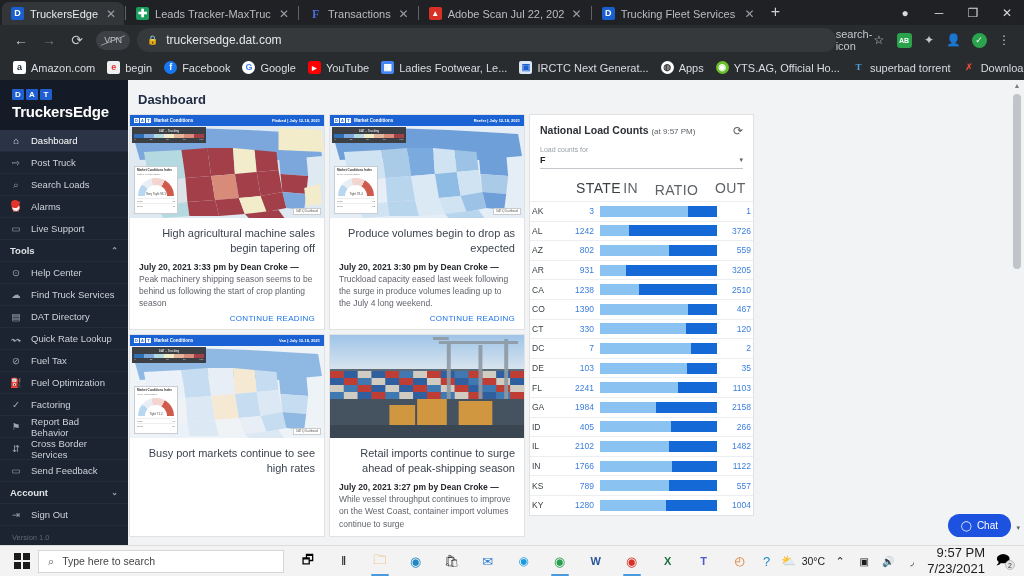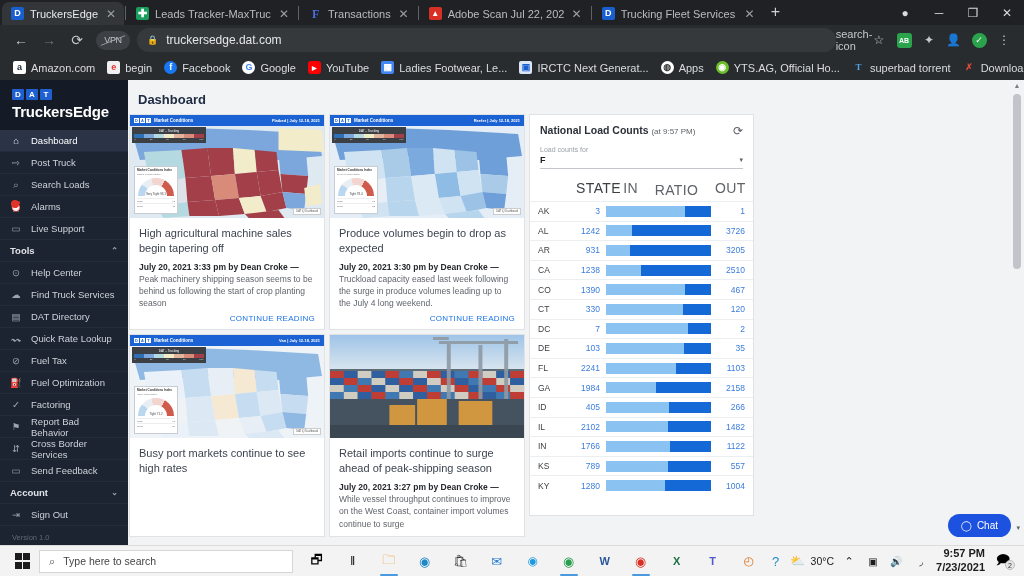--- a/index.html
+++ b/index.html
@@ -172,21 +172,21 @@
   .gauge-rows { margin-top: 2px; }
   .gauge-row { display: flex; justify-content: space-between; font-size: 2.4px; color: #666;
                border-top: 1px solid #eceef0; padding-top: 1px; }
   .attrib { position: absolute; right: 3px; bottom: 3px; background: #fff; border: 1px solid #ccc;
             font-size: 2.6px; color: #555; padding: 1px 2px; }
 
   .usmap { position: absolute; inset: 11px 0 0 0; }
   .usmap svg { width: 100%; height: 100%; display: block; }
 
   .card-body { padding: 8px 9px 6px; flex: 1; display: flex; flex-direction: column; }
-  .card-h { font-size: 11px; color: #3d4450; line-height: 1.32; margin-bottom: 6px; }
+  .card-h { font-size: 11px; color: #3d4450; line-height: 1.32; margin-bottom: 6px; text-align: right; }
   .card-p { font-size: 8.5px; color: #60646b; line-height: 1.42; flex: 1; }
   .card-p b { color: #25282d; }
   .card-cta { text-align: right; font-size: 8px; color: #1a73e8; letter-spacing: 0.3px; padding-top: 5px; }
 
   
   .loadpanel {
     width: 225px; flex: 0 0 225px; background: #fff; border: 1px solid #e0e2e4;
     margin-left: 4px; height: 402px; overflow: hidden; display: flex; flex-direction: column;
   }
   .lp-head { padding: 9px 10px 0; display: flex; align-items: flex-start; }
@@ -200,21 +200,21 @@
     padding: 1px 0 3px; margin-top: 1px;
   }
   .lp-selval { font-size: 9px; color: #202124; font-weight: bold; }
   .lp-caret { margin-left: auto; font-size: 7px; color: #5f6368; }
   .lp-thead {
     display: flex; align-items: flex-end; padding: 11px 10px 5px;
     font-size: 14px; color: #5f6368; letter-spacing: 0.4px; margin-left: 36px;
   }
   .lp-rows { flex: 1; overflow: hidden; }
   .lp-row {
-    display: flex; align-items: center; padding: 0 8px; height: 19.6px;
+    display: flex; align-items: center; padding: 0 2px; height: 19.6px;
     border-top: 1px solid #eceff1; font-size: 8.5px;
   }
   .c-state { width: 34px; flex: 0 0 34px; color: #3c4043; }
   .c-in { width: 34px; flex: 0 0 34px; text-align: right; color: #3b7ddd; padding-right: 6px; }
   .c-ratio { flex: 1; height: 11px; background: #8ac2f2; display: flex; }
   .c-ratio .out { background: #1569d6; height: 100%; }
   .c-out { width: 34px; flex: 0 0 34px; text-align: right; color: #3b7ddd; padding-left: 6px; }
   .lp-thead .c-ratio { background: none; text-align: center; display: block; line-height: 11px; }
   .lp-thead .c-in, .lp-thead .c-out { color: #5f6368; }
 
@@ -246,21 +246,21 @@
   }
   .tb-apps { display: flex; align-items: center; gap: 0; margin-left: 6px; }
   .tbapp { width: 36px; height: 31px; display: flex; align-items: center; justify-content: center;
            position: relative; }
   .tbapp.open::after {
     content: ""; position: absolute; bottom: 1px; left: 9px; width: 18px; height: 2px;
     background: #4a9ae0; border-radius: 1px;
   }
   .tb-right { margin-left: auto; display: flex; align-items: center; gap: 6px; padding-right: 3px; }
   .tb-weather { display: flex; align-items: center; gap: 5px; font-size: 10.5px; color: #1c1c1c; }
-  .tb-clock { font-size: 11px; color: #1c1c1c; line-height: 1.25; text-align: right; font-weight: bold; }
+  .tb-clock { font-size: 13px; color: #1c1c1c; line-height: 1.25; text-align: right; }
   .tb-notif { position: relative; width: 24px; display: flex; align-items: center; justify-content: center; }
   .notif-badge {
     position: absolute; right: 0px; bottom: 2px; width: 10px; height: 10px; border-radius: 50%;
     background: #e6e6e6; color: #333; font-size: 7px; display: flex;
     align-items: center; justify-content: center; border: 1px solid #bcbcbc;
   }
   .sysicon { width: 18px; display: flex; align-items: center; justify-content: center;
              color: #1c1c1c; font-size: 11px; }
 </style>
 </head>
@@ -860,20 +860,28 @@
               </div>
               <div class="lp-row">
                 <span class="c-state">AL</span>
                 <span class="c-in">1242</span>
                 <span class="c-ratio">
                   <i class="out" style="width: 75%; margin-left: auto;"></i>
                 </span>
                 <span class="c-out">3726</span>
               </div>
               <div class="lp-row">
+                <span class="c-state">AZ</span>
+                <span class="c-in">802</span>
+                <span class="c-ratio">
+                  <i class="out" style="width: 41.0727%; margin-left: auto;"></i>
+                </span>
+                <span class="c-out">559</span>
+              </div>
+              <div class="lp-row">
                 <span class="c-state">AR</span>
                 <span class="c-in">931</span>
                 <span class="c-ratio">
                   <i class="out" style="width: 77.4903%; margin-left: auto;"></i>
                 </span>
                 <span class="c-out">3205</span>
               </div>
               <div class="lp-row">
                 <span class="c-state">CA</span>
                 <span class="c-in">1238</span>

